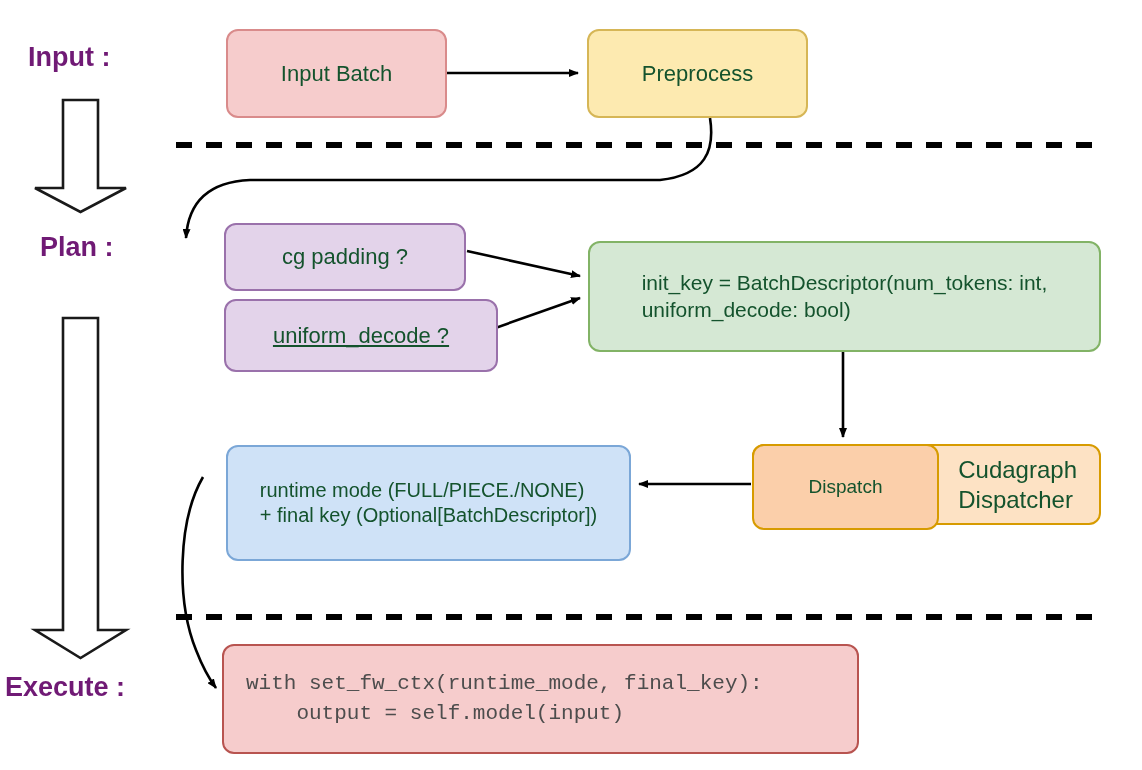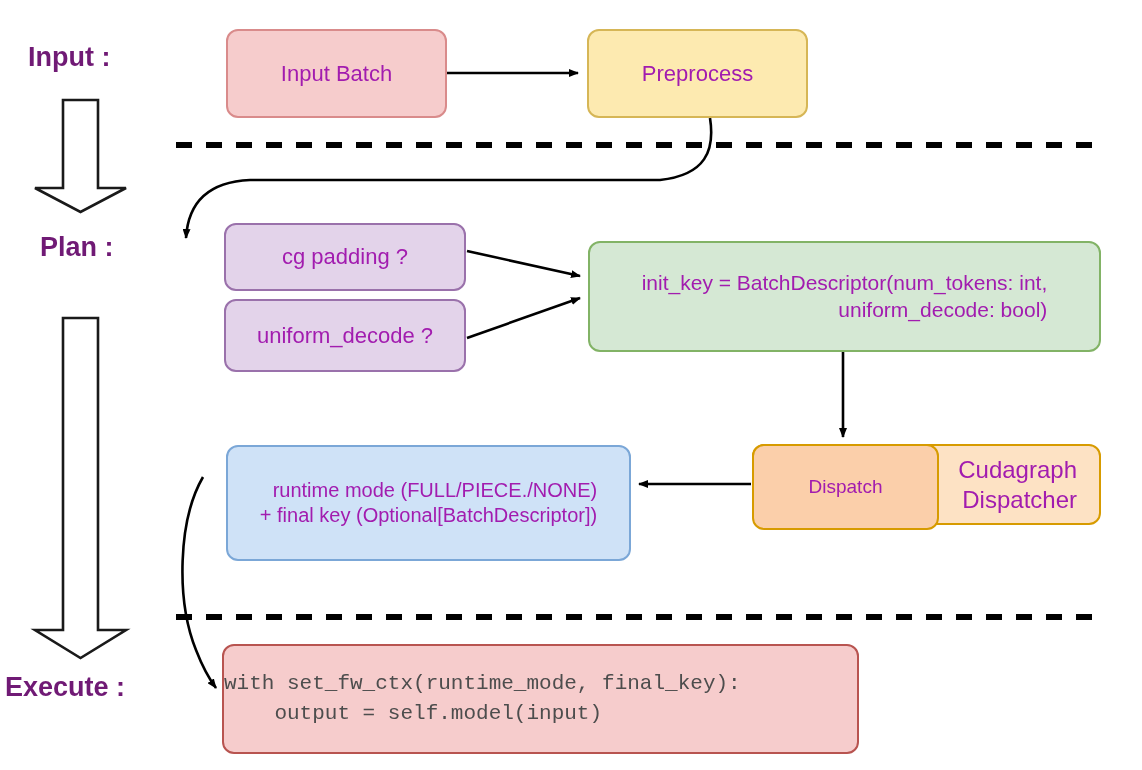--- a/index.html
+++ b/index.html
@@ -21,25 +21,25 @@
     width:1142px;
     height:770px;
     pointer-events:none;
   }
   .node{
     position:absolute;
     box-sizing:border-box;
     display:flex;
     align-items:center;
     justify-content:center;
-    text-align:right;
+    text-align:left;
     border-radius:12px;
     border-style:solid;
     border-width:2px;
-    color:#a21caf;
+    color:#14532d;
     line-height:1.25;
   }
   .stage-label{
     position:absolute;
     font-weight:bold;
     color:#701a75;
     white-space:nowrap;
   }
 
   
@@ -53,23 +53,24 @@
     background:#fdeab0; border-color:#d6b656;
     font-size:22px;
   }
   #node-cg-padding{
     left:224px; top:211px; width:242px; height:68px;
     background:#e3d3ea; border-color:#9a71ab;
     font-size:22px;
     margin-top:12px;
   }
   #node-uniform-decode{
-    left:224px; top:299px; width:242px; height:73px;
+    left:224px; top:299px; width:274px; height:73px;
     background:#e3d3ea; border-color:#9a71ab;
     font-size:22px;
+    text-decoration:underline;
   }
   #node-init-key{
     left:588px; top:241px; width:513px; height:111px;
     background:#d5e8d4; border-color:#82b366;
     font-size:21px;
     padding:0 14px;
   }
   #node-runtime-mode{
     left:226px; top:445px; width:405px; height:116px;
     background:#cfe2f7; border-color:#7ba7d7;
@@ -89,21 +90,21 @@
     font-size:19px;
   }
   #node-exec-code{
     left:222px; top:644px; width:637px; height:110px;
     background:#f6cccc; border-color:#b85450;
     font-family:"Liberation Mono", monospace;
     font-size:21px;
     justify-content:flex-start;
     align-items:center;
     white-space:pre;
-    padding-left:0;
+    padding-left:22px;
     text-align:left;
     color:#4d4d4d;
     line-height:1.45;
   }
 
   #label-input{ left:28px; top:42px; font-size:27px; }
   #label-plan{ left:40px; top:232px; font-size:27px; }
   #label-execute{ left:5px; top:672px; font-size:27px; }
 </style>
 </head>

